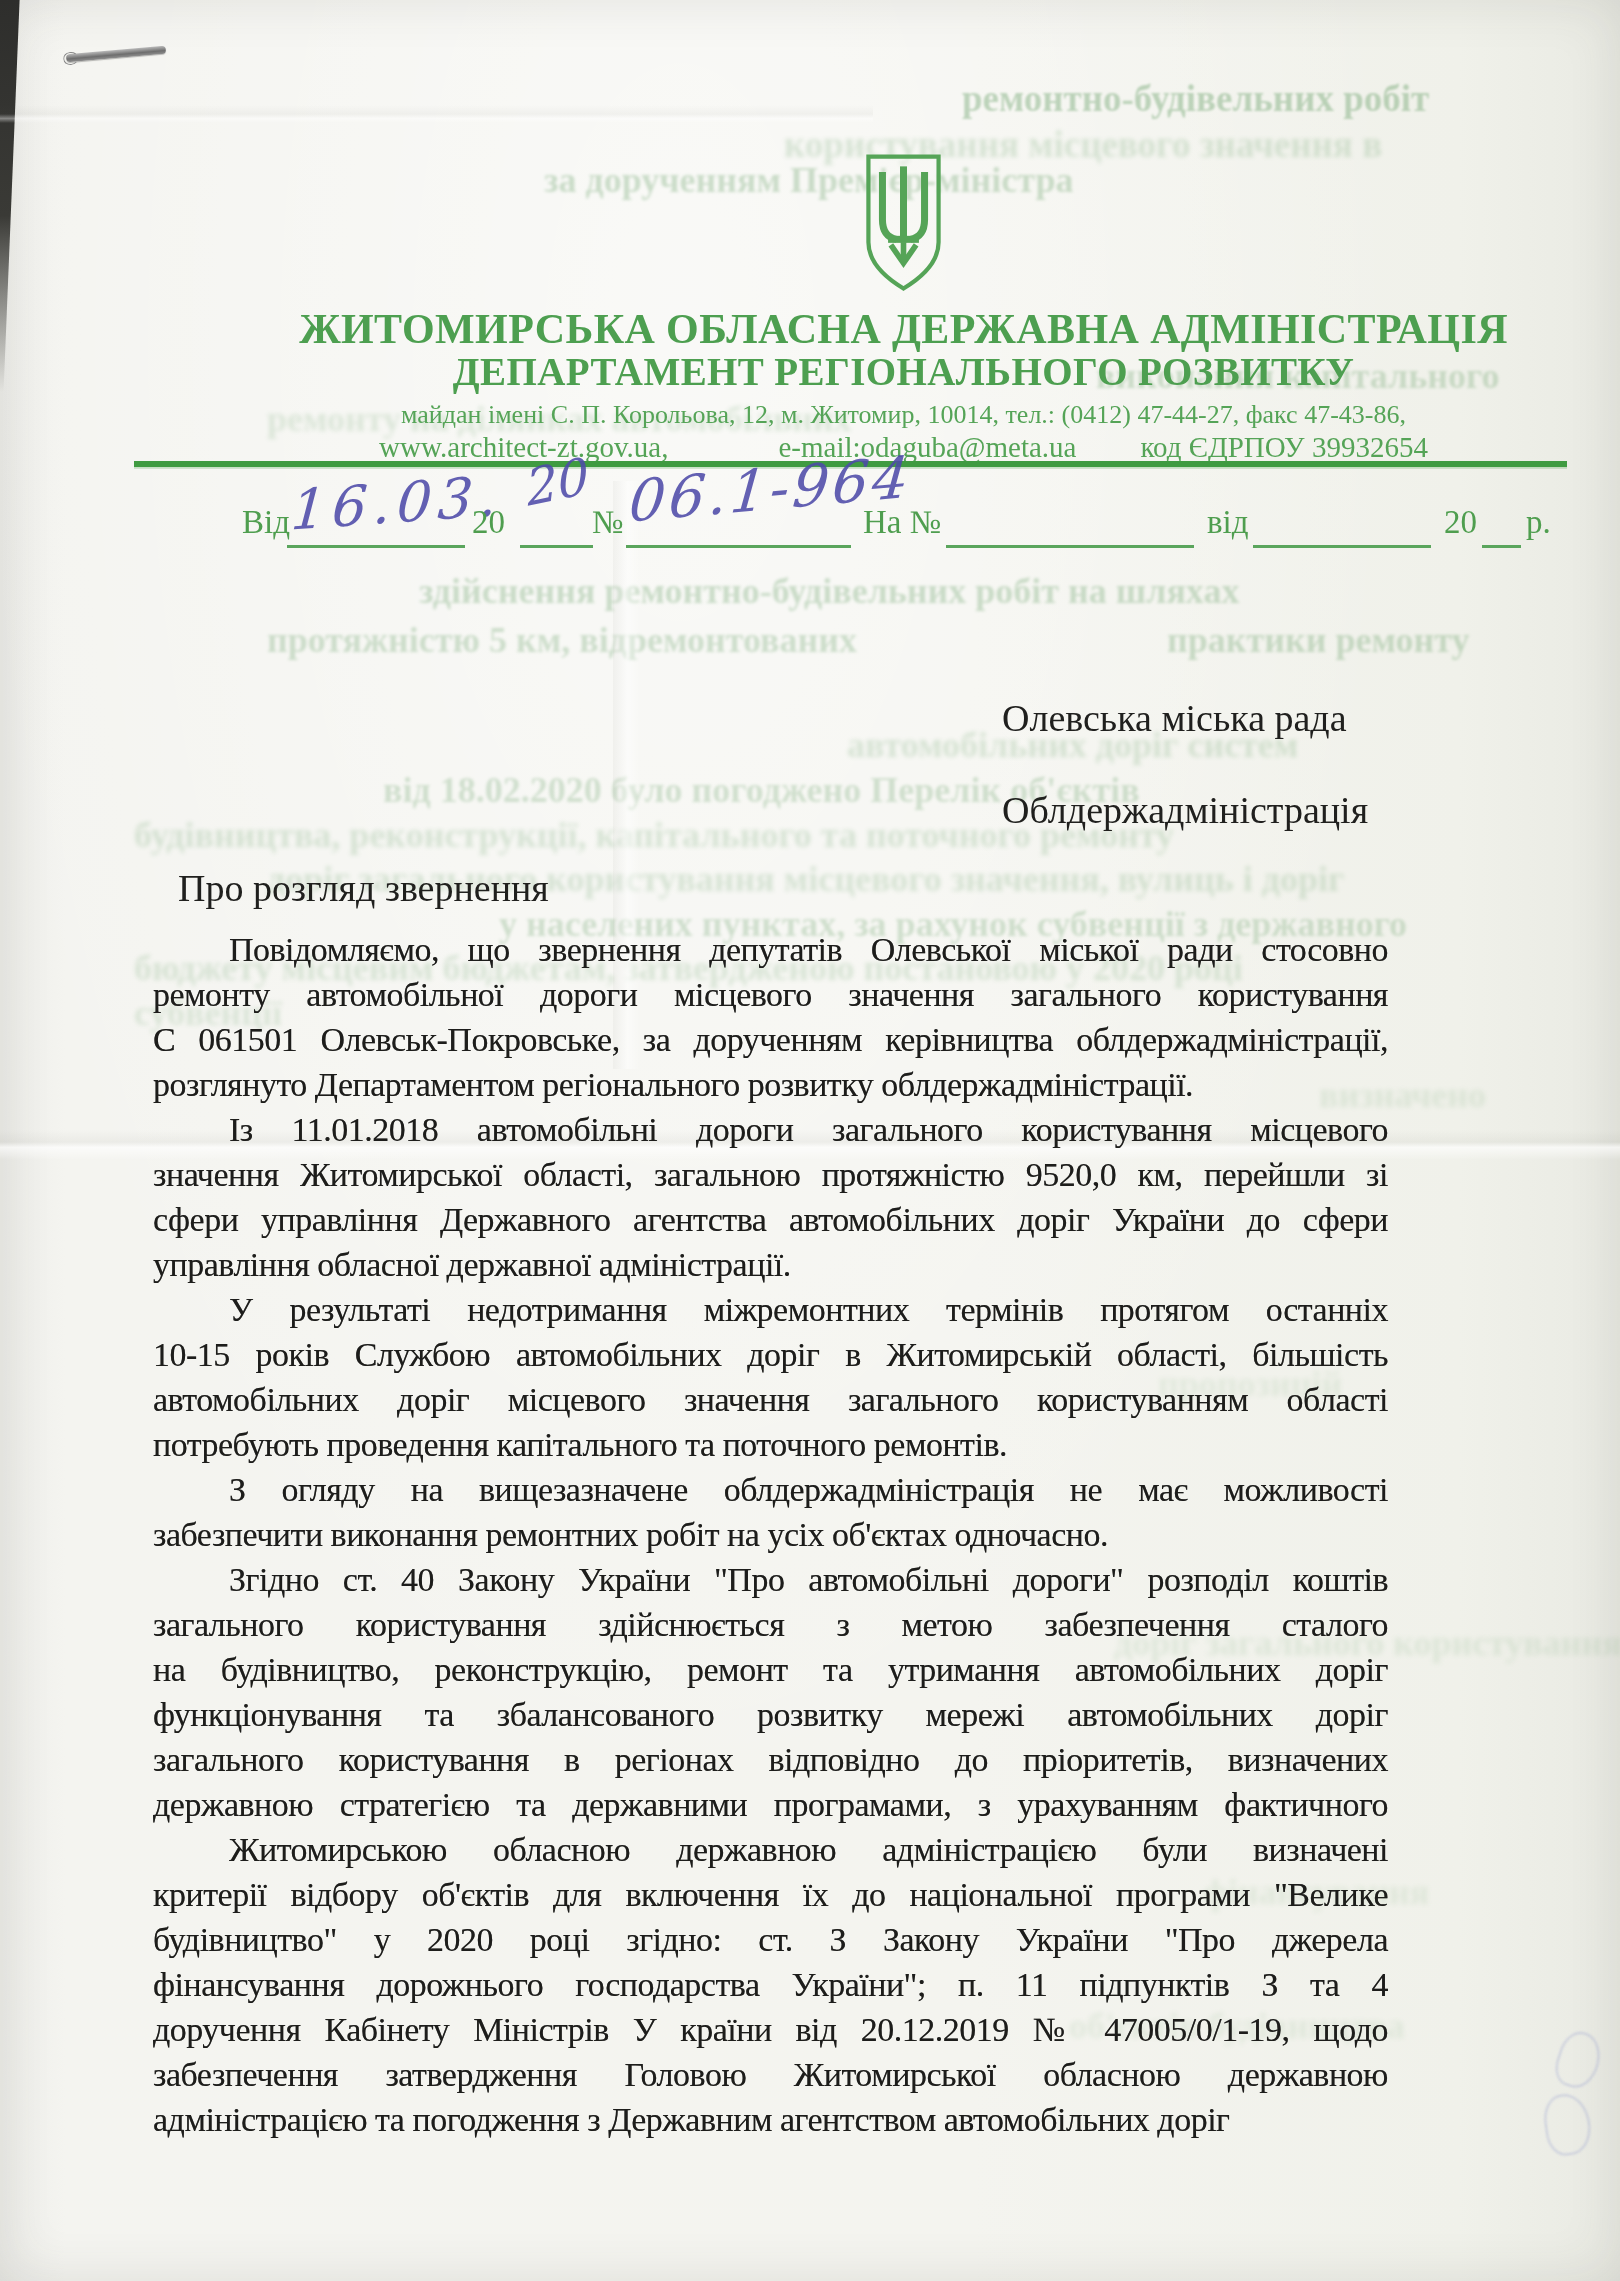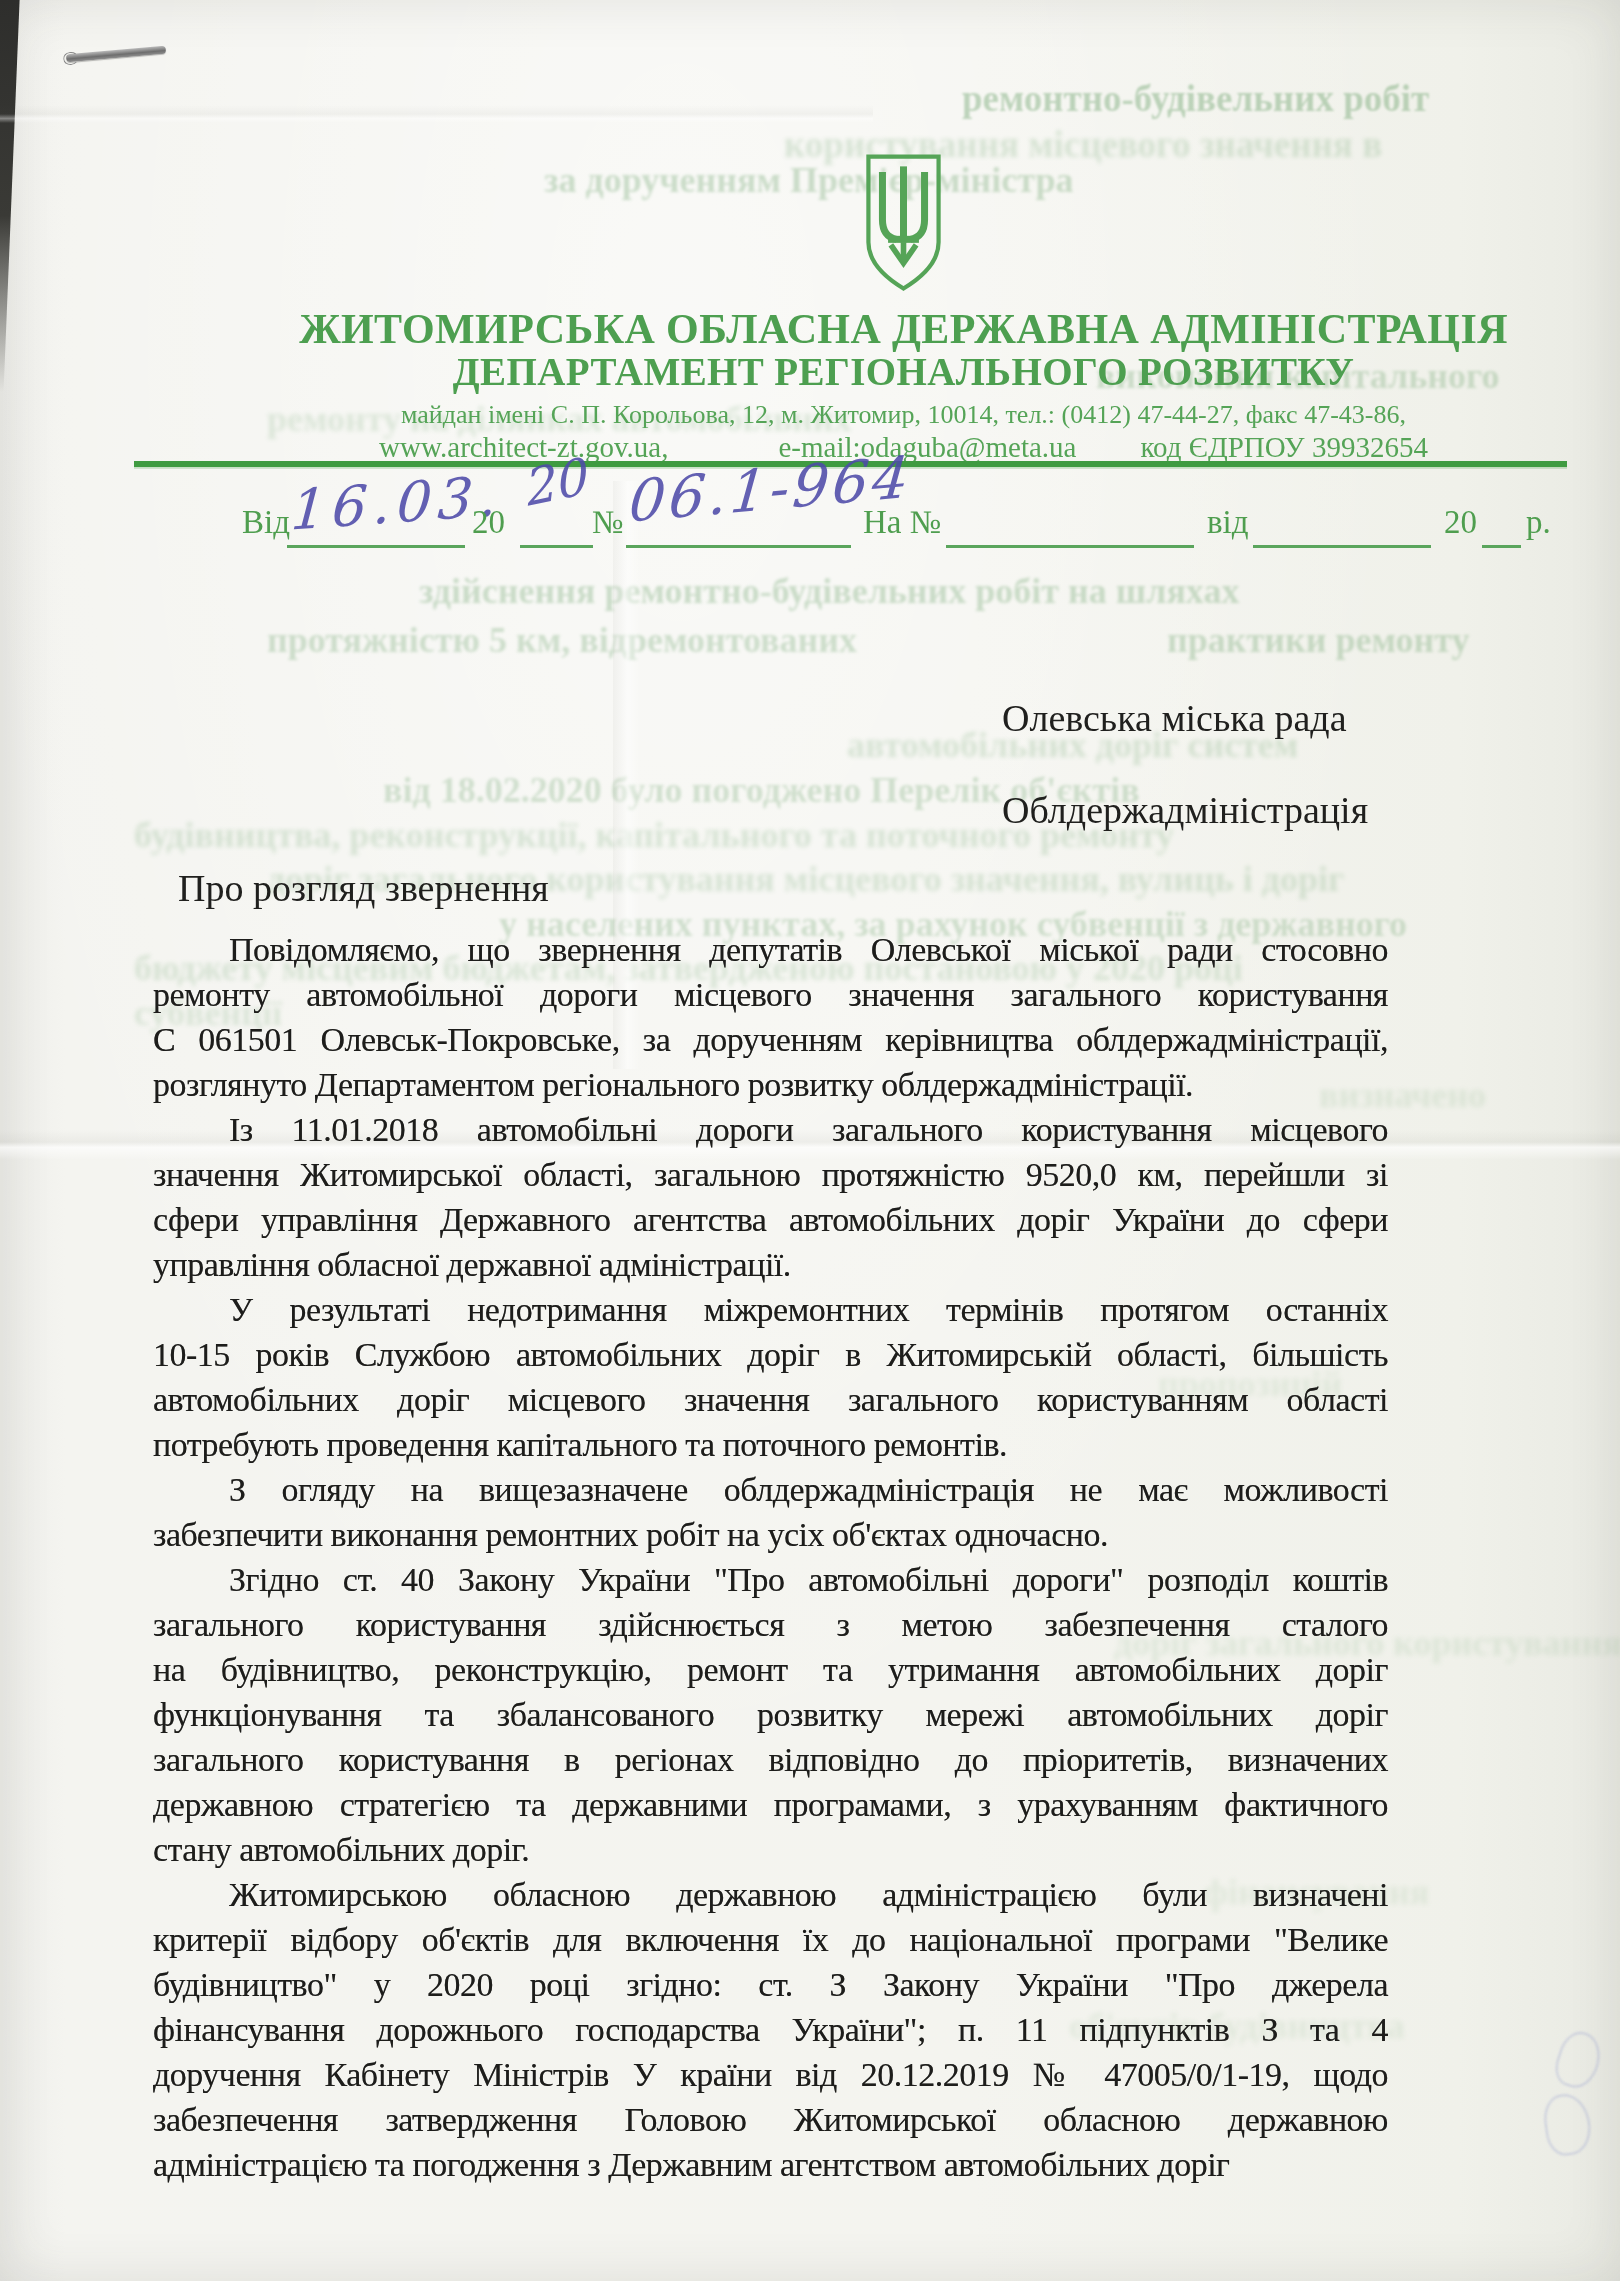--- a/index.html
+++ b/index.html
@@ -182,21 +182,20 @@
       <div class="body-line">автомобільних доріг місцевого значення загального користуванням області</div>
       <div class="body-line last">потребують проведення капітального та поточного ремонтів.</div>
       <div class="body-line first">З огляду на вищезазначене облдержадміністрація не має можливості</div>
       <div class="body-line last">забезпечити виконання ремонтних робіт на усіх об'єктах одночасно.</div>
       <div class="body-line first">Згідно ст. 40 Закону України "Про автомобільні дороги" розподіл коштів</div>
       <div class="body-line">загального користування здійснюється з метою забезпечення сталого</div>
       <div class="body-line">на будівництво, реконструкцію, ремонт та утримання автомобільних доріг</div>
       <div class="body-line">функціонування та збалансованого розвитку мережі автомобільних доріг</div>
       <div class="body-line">загального користування в регіонах відповідно до пріоритетів, визначених</div>
       <div class="body-line">державною стратегією та державними програмами, з урахуванням фактичного</div>
-      <div class="body-line last">стану автомобільних доріг.</div>
       <div class="body-line first">Житомирською обласною державною адміністрацією були визначені</div>
       <div class="body-line">критерії відбору об'єктів для включення їх до національної програми "Велике</div>
       <div class="body-line">будівництво" у 2020 році згідно: ст. З Закону України "Про джерела</div>
       <div class="body-line">фінансування дорожнього господарства України"; п. 11 підпунктів З та 4</div>
       <div class="body-line">доручення Кабінету Міністрів У країни від  20.12.2019 № 47005/0/1-19, щодо</div>
       <div class="body-line">забезпечення затвердження Головою Житомирської обласною державною</div>
       <div class="body-line last">адміністрацією та погодження з Державним агентством автомобільних доріг</div>
     </div>
 
   <div class="stray-mark m1"></div>

